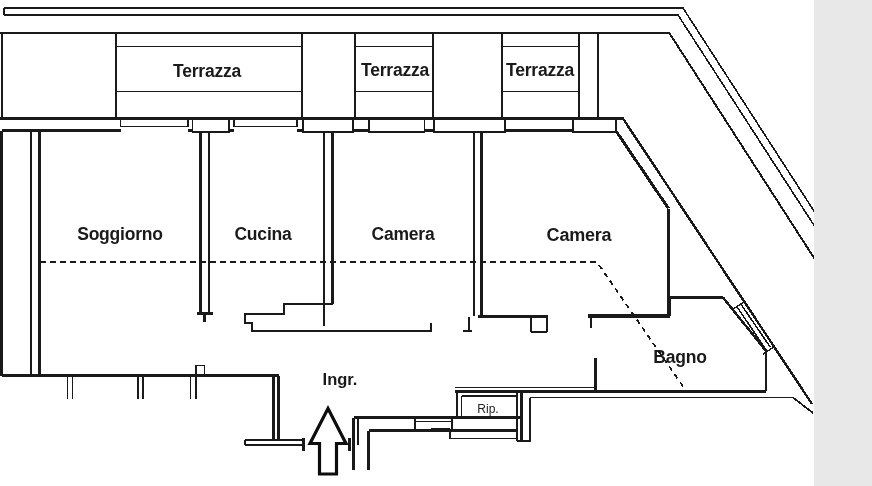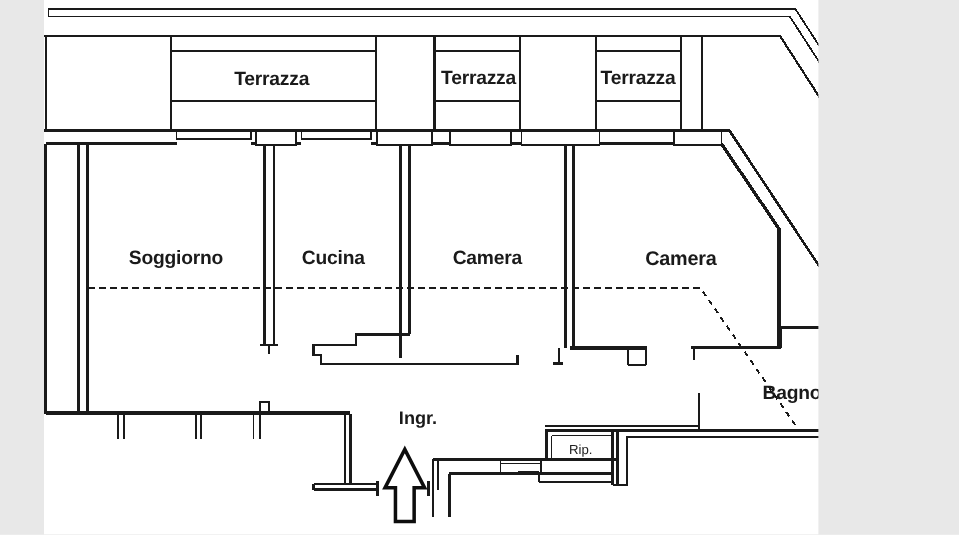--- a/index.html
+++ b/index.html
@@ -1,18 +1,18 @@
 <!DOCTYPE html>
 <html><head>
 <meta charset="utf-8">
 <style>
   html,body{margin:0;padding:0;background:#e8e8e8;}
   .stage{
-    width:704px;height:486px;background:#ffffff;position:relative;
-    font-family:"Liberation Sans", sans-serif;overflow:hidden;margin-left:40px;
+    width:814px;height:486px;background:#ffffff;position:relative;
+    font-family:"Liberation Sans", sans-serif;overflow:hidden;
   }
   svg{display:block;}
   .walls path, .walls line{stroke:#1a1a1a;fill:none;}
   text{fill:#1a1a1a;font-family:"Liberation Sans","DejaVu Sans",sans-serif;}
   .room-label{font-size:17.5px;font-weight:700;letter-spacing:-0.2px;}
   .room-label-heavy{font-size:18px;font-weight:800;letter-spacing:-0.2px;}
   .small-label{font-size:12px;font-weight:400;fill:#222;}
   .entry-label{font-size:16.5px;font-weight:700;}
 </style>
 </head>

